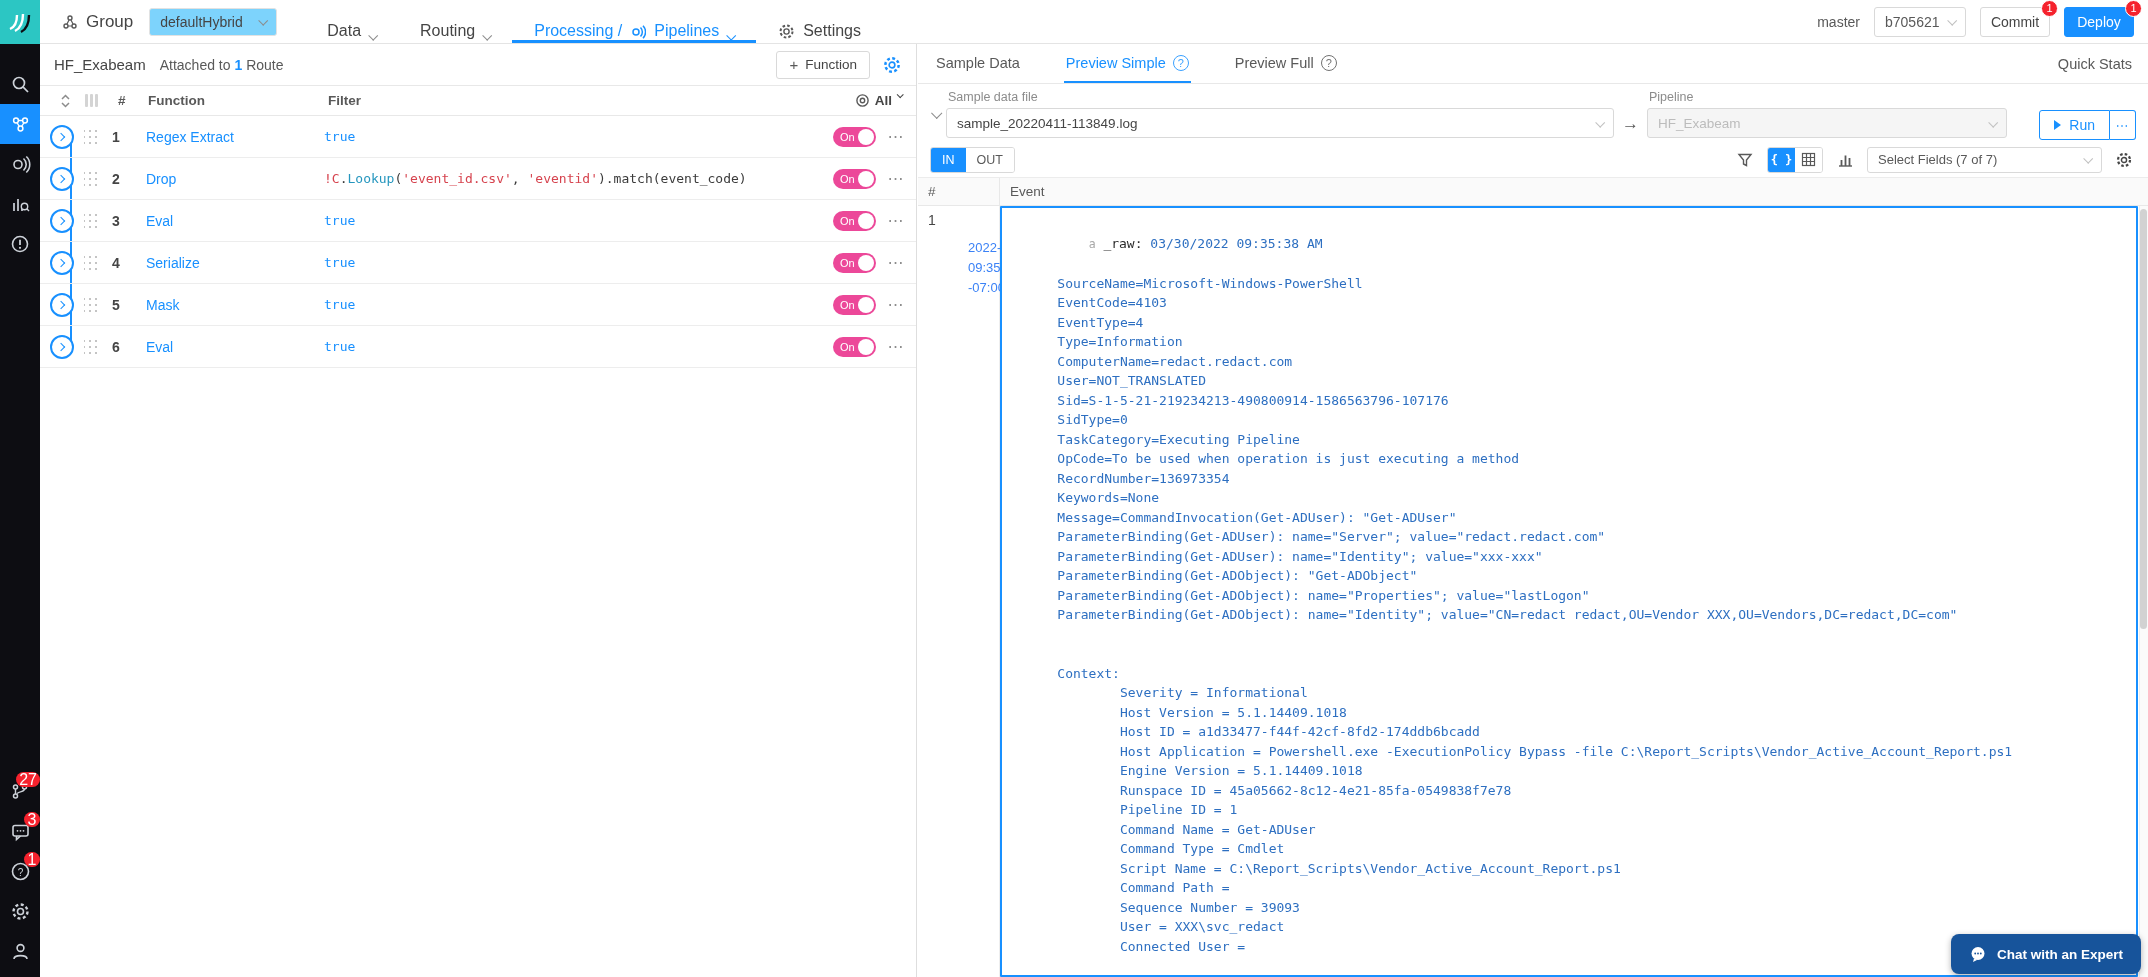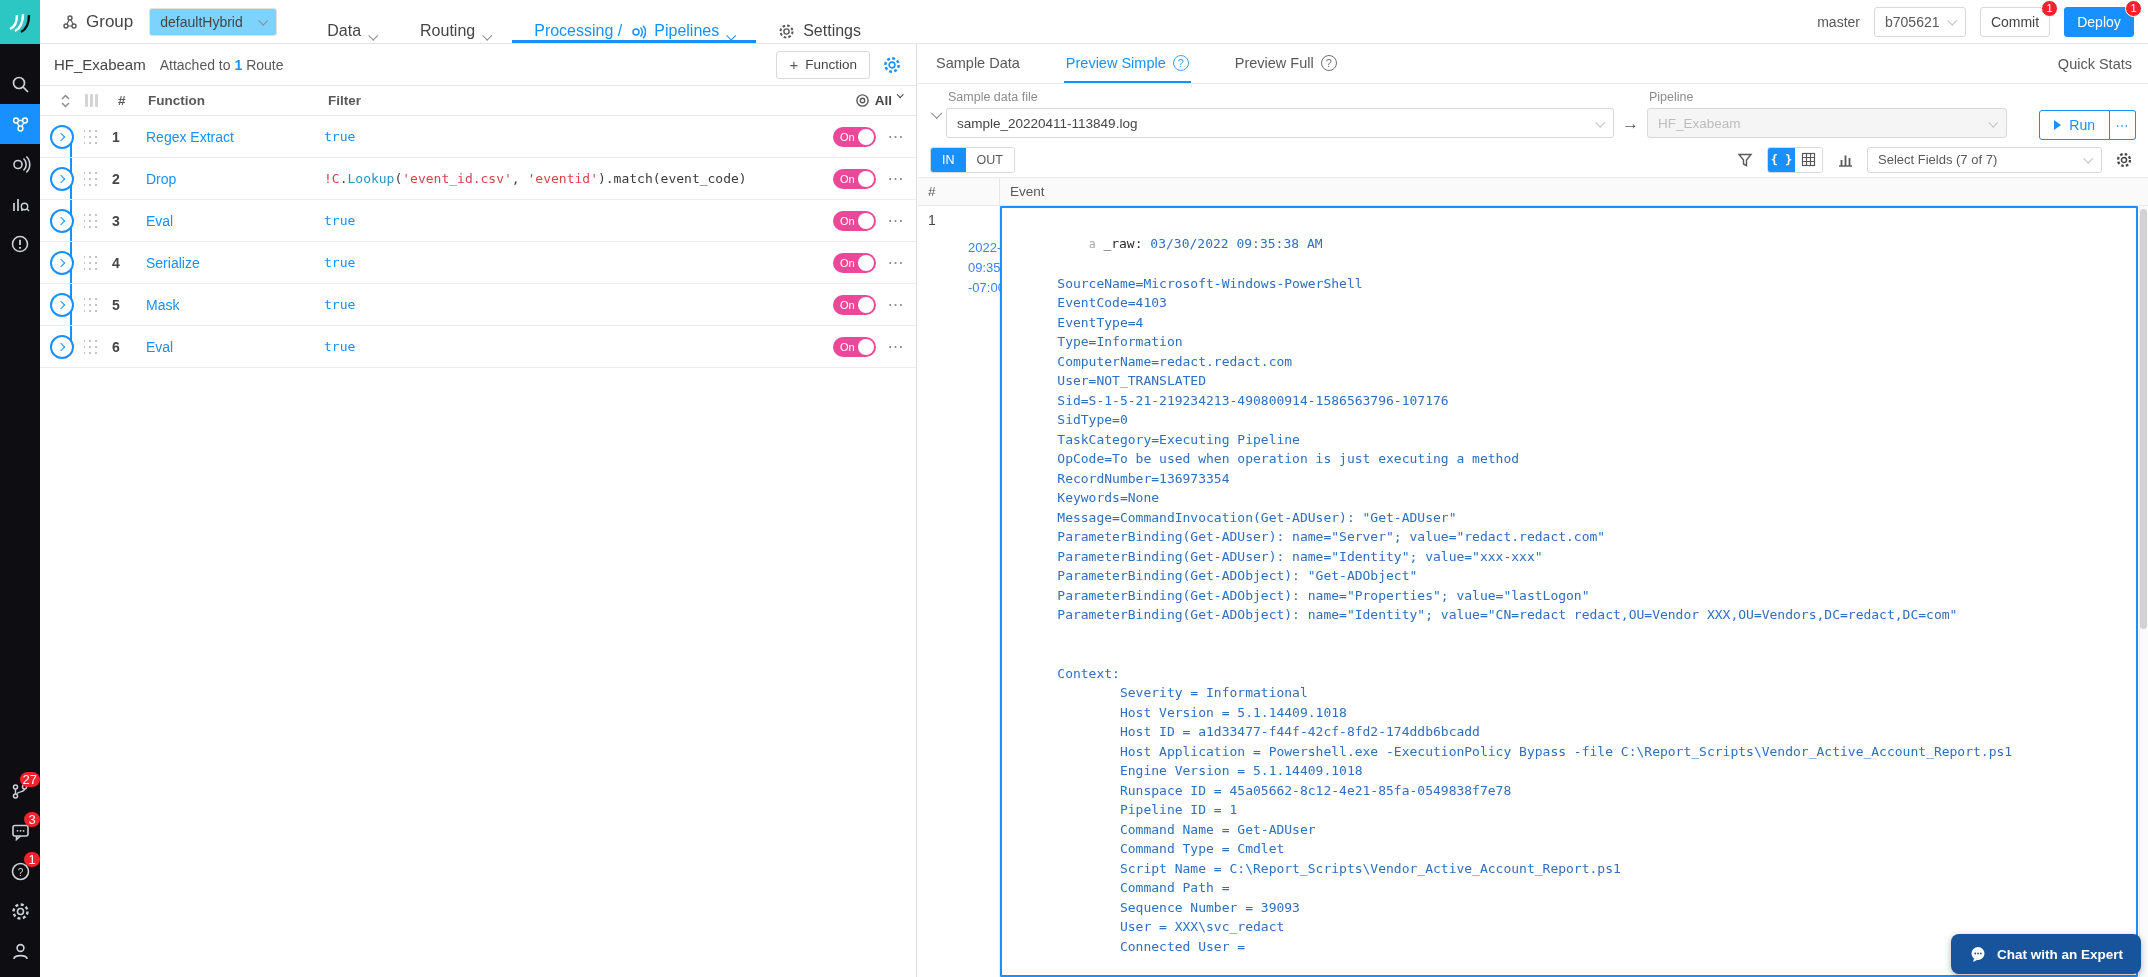--- a/index.html
+++ b/index.html
@@ -40,21 +40,21 @@
            background:#f5222d; color:#fff; font-size:11px; display:flex; align-items:center; justify-content:center;
            padding:0 4px; border:1px solid #fff; }
 
   
   .sidebar { position:absolute; left:0; top:44px; width:40px; height:933px; background:#0d0d12;
              display:flex; flex-direction:column; z-index:20; }
   .sb-item { position:relative; width:40px; height:40px; display:flex; align-items:center; justify-content:center; cursor:pointer; }
   .sb-item.active { background:#1890ff; }
   .sb-spacer { flex:1; }
   .sb-badge { position:absolute; top:1px; right:0px; min-width:16px; height:15px; border-radius:8px; background:#f5222d;
-              color:#fff; font-size:13px; display:flex; align-items:center; justify-content:center; padding:0 3px; }
+              color:#fff; font-size:16px; display:flex; align-items:center; justify-content:center; padding:0 3px; }
 
   
   .left-panel { position:absolute; left:40px; top:44px; width:877px; height:933px; background:#fff;
                 border-right:1px solid #dedede; }
   .lp-header { height:42px; border-bottom:1px solid #e8e8e8; display:flex; align-items:center; padding:0 14px; }
   .lp-title { font-size:15px; color:#454545; }
   .lp-attached { margin-left:14px; font-size:14px; color:#595959; }
   .lp-attached b { color:#1890ff; font-weight:bold; }
   .lp-actions { margin-left:auto; display:flex; align-items:center; gap:12px; }
   .btn-add-function { height:28px; border:1px solid #d9d9d9; border-radius:3px; background:#fff; color:#454545;

